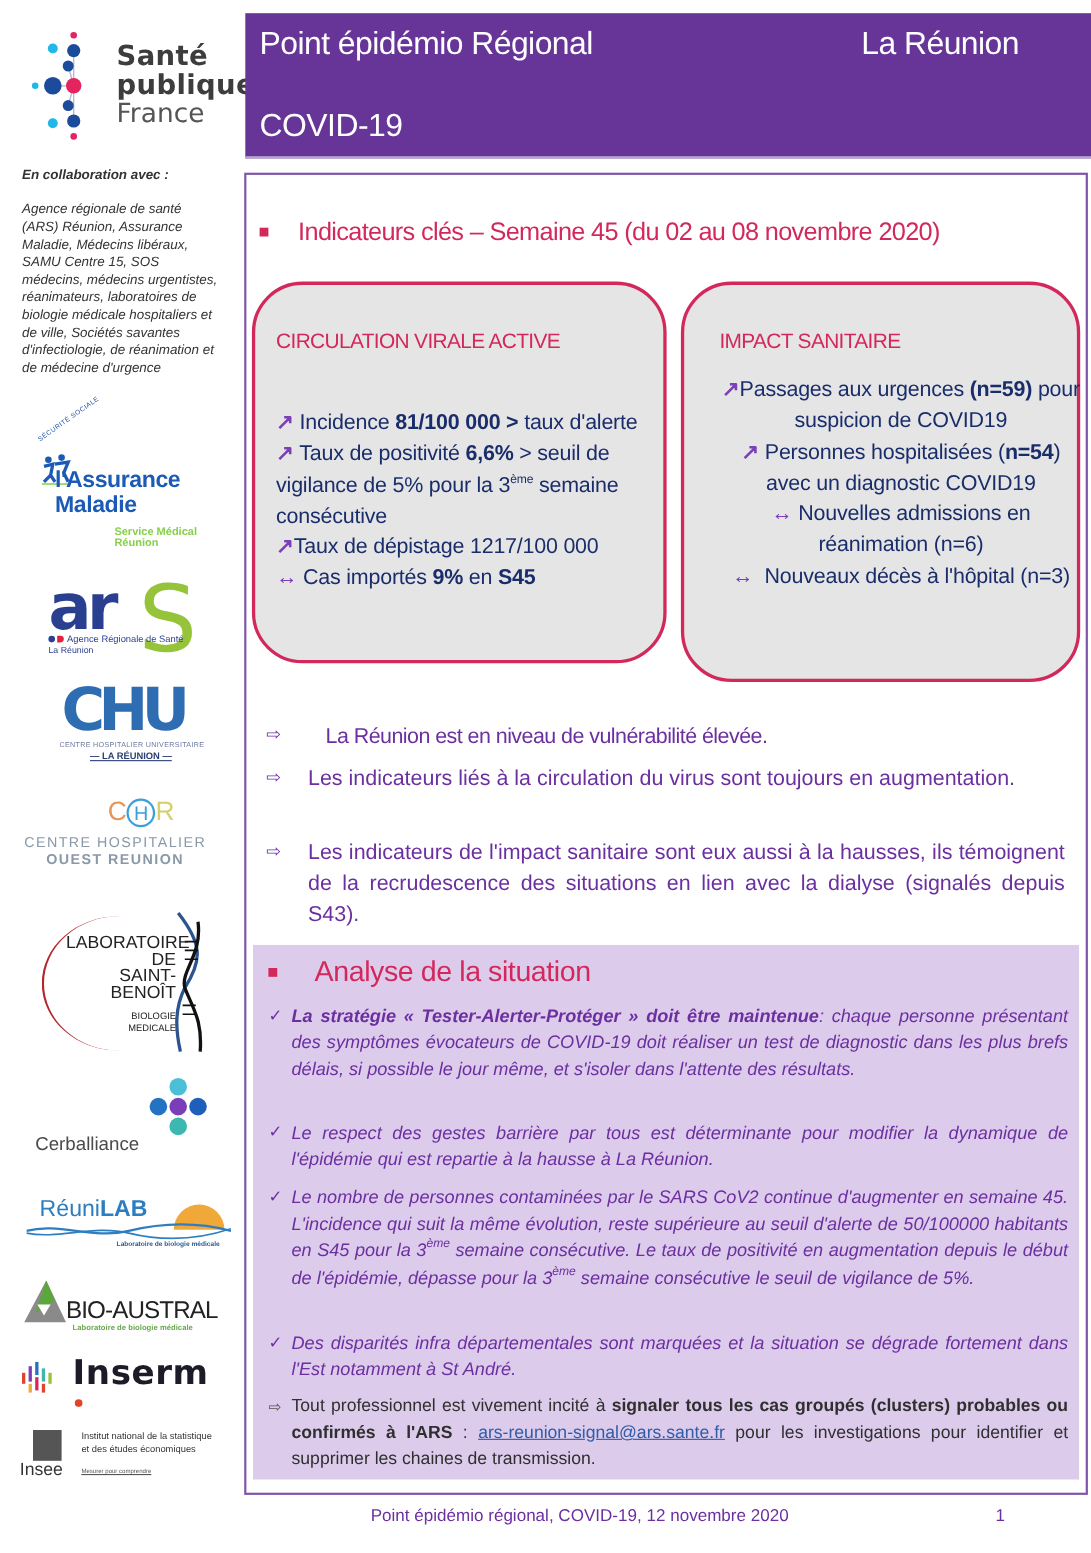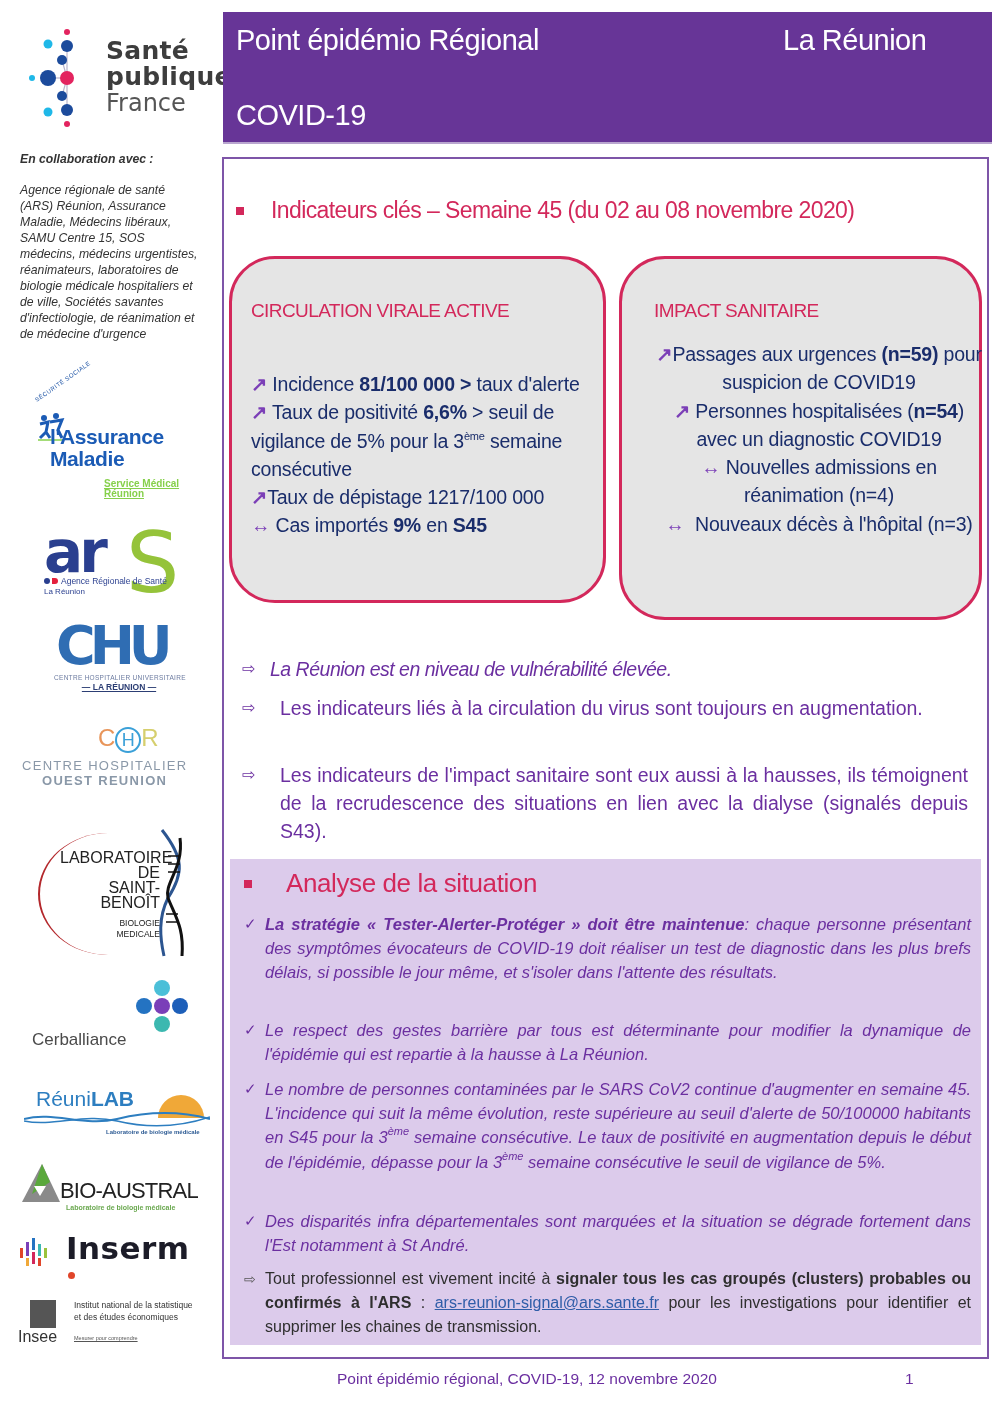--- a/index.html
+++ b/index.html
@@ -16,21 +16,21 @@
   .collab-title { position: absolute; left: 20px; top: 152px; width: 180px; font-size: 12.2px; font-weight: bold; font-style: italic; color: #333; }
   .collab-body { position: absolute; left: 20px; top: 182px; width: 180px; font-size: 12.2px; font-style: italic; color: #333; line-height: 16px; }
 
   .partner { position: absolute; left: 16px; width: 196px; }
 
   
   .am-wrap { top: 398px; height: 105px; }
   .am-social { position: absolute; left: 18px; top: 0; font-size: 6px; color: #1f55a6; transform: rotate(-35deg); transform-origin: left top; letter-spacing: 0.5px; }
   .am-figure { position: absolute; left: 20px; top: 14px; width: 30px; height: 30px; }
   .am-name { position: absolute; left: 34px; top: 28px; font-family: "Liberation Sans", sans-serif; font-weight: bold; color: #1b5bb5; font-size: 21px; line-height: 22px; letter-spacing: -0.4px; }
-  .am-sub { position: absolute; left: 88px; top: 81px; font-weight: bold; color: #86d04b; font-size: 10px; line-height: 10px; text-decoration: underline; }
+  .am-sub { position: absolute; left: 88px; top: 81px; font-weight: bold; color: #86d04b; font-size: 10px; line-height: 10px; }
 
   
   .ars-wrap { top: 528px; height: 75px; }
   .ars-ar { position: absolute; left: 28px; top: -10px; font-family: "DejaVu Sans", sans-serif; font-size: 58px; color: #2a3f8f; font-weight: bold; letter-spacing: -4px; }
   .ars-s { position: absolute; left: 110px; top: -14px; font-family: "DejaVu Sans", sans-serif; font-size: 84px; color: #95c33a; font-weight: normal; }
   .ars-sub { position: absolute; left: 28px; top: 48px; font-size: 8.5px; color: #2a3f8f; }
   .ars-sub .dot1 { display: inline-block; width: 6px; height: 6px; border-radius: 50%; background: #2a3f8f; margin-right: 2px; }
   .ars-sub .dot2 { display: inline-block; width: 6px; height: 6px; border-radius: 0 50% 50% 0; background: #e4203d; margin-right: 3px; }
   .ars-sub2 { position: absolute; left: 28px; top: 59px; font-size: 8px; color: #2a3f8f; }
 
@@ -115,21 +115,21 @@
   .kbox-body .row { display: block; }
   .kbox-body b { font-weight: bold; }
   .arrow { color: #7b3fb7; font-weight: bold; }
   sup { font-size: 11px; vertical-align: 8px; line-height: 0; }
 
   
   .sum-item { position: absolute; left: 242px; width: 726px; color: #6b2fa0; font-size: 19.5px; line-height: 28px; }
   .sum-item .ico { position: absolute; left: 0; top: 0; font-size: 16px; color: #6b2fa0; }
   .sum-item .txt { display: block; margin-left: 38px; text-align: justify; }
   .sum-1 { top: 655px; }
-  .sum-1 .txt { margin-left: 28px; letter-spacing: -0.5px; font-style: italic; }
+  .sum-1 .txt { margin-left: 54px; letter-spacing: -0.5px; }
   .sum-2 { top: 694px; }
   .sum-3 { top: 761px; }
 
   
   .analysis { position: absolute; left: 230px; top: 859px; width: 751px; height: 486px; background: #dccbeb; }
   .an-title { left: 244px; top: 868px; font-size: 26px; letter-spacing: -0.4px; }
   .an-title .sec-bullet { margin-right: 34px; }
 
   .an-item { position: absolute; left: 244px; width: 727px; color: #6b2fa0; font-size: 16.5px; line-height: 24.2px; font-style: italic; }
   .an-item .chk { position: absolute; left: 0; top: 0; color: #6b2fa0; font-style: normal; font-size: 15px; }
@@ -333,21 +333,21 @@
   <div class="kbox-body">
     <span class="row">
       <span class="arrow">↗</span><span>Passages aux urgences </span><b>(n=59)</b><span> pour suspicion de COVID19</span>
     </span>
     <span class="row">
       <span class="arrow">↗</span>
       <span>Personnes hospitalisées (</span><b>n=54</b><span>) avec un diagnostic COVID19</span>
     </span>
     <span class="row">
       <span class="arrow">↔</span>
-      <span>Nouvelles admissions en réanimation (n=4)</span>
+      <span>Nouvelles admissions en réanimation (n=6)</span>
     </span>
     <span class="row">
       <span class="arrow">↔</span>&nbsp;
       <span>Nouveaux décès à l'hôpital (n=3)</span>
     </span>
   </div>
 </div>
 
 <div class="sum-item sum-1">
   <span class="ico">⇨</span>

